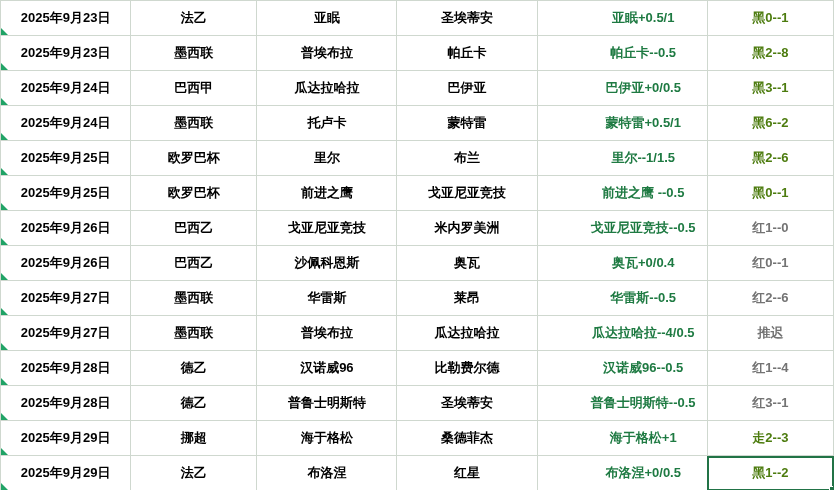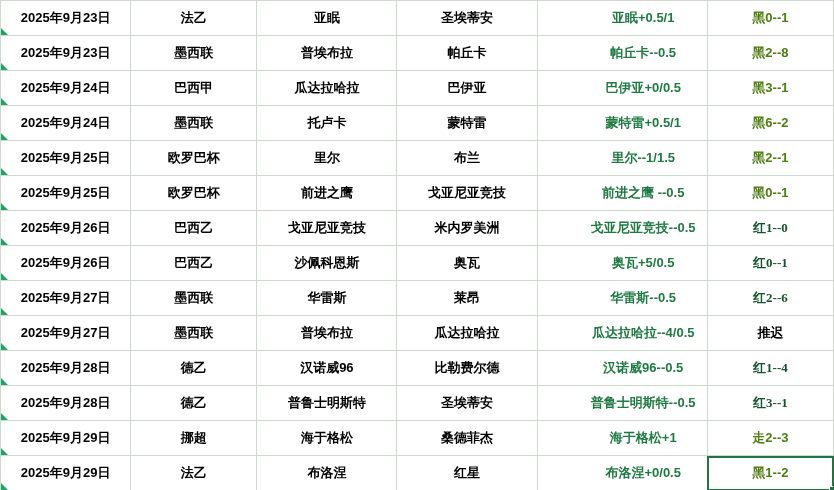--- a/index.html
+++ b/index.html
@@ -40,23 +40,23 @@
   td.date {
     font-size: 12.5px;
     font-weight: bold;
   }
   td.league { font-size: 13.5px; }
   td.home, td.away { font-size: 13.5px; }
   td.pick { font-size: 12.5px; }
   td.result { font-size: 13.5px; }
 
   td.pick.green  { color: #1e7a42; padding-left: 44px; }
-  td.result.red  { color: #14532d; font-family: Liberation Serif, serif; }
+  td.result.red  { color: #737373; }
   td.result.black{ color: #4d7c0f; }
-  td.result.plain{ color: #000000; }
+  td.result.plain{ color: #737373; }
 
   
   td.date { position: relative; margin-top: 43px; }
   td.date .corner {
     position: absolute;
     left: 0;
     bottom: 0;
     width: 0;
     height: 0;
     border-left: 7px solid #21a366;
@@ -125,21 +125,21 @@
         <td class="away">蒙特雷</td>
         <td class="pick green">蒙特雷+0.5/1</td>
         <td class="result black">黑6--2</td>
       </tr>
       <tr>
         <td class="date">2025年9月25日<span class="corner"></span></td>
         <td class="league">欧罗巴杯</td>
         <td class="home">里尔</td>
         <td class="away">布兰</td>
         <td class="pick green">里尔--1/1.5</td>
-        <td class="result black">黑2--1</td>
+        <td class="result black">黑2--6</td>
       </tr>
       <tr>
         <td class="date">2025年9月25日<span class="corner"></span></td>
         <td class="league">欧罗巴杯</td>
         <td class="home">前进之鹰</td>
         <td class="away">戈亚尼亚竞技</td>
         <td class="pick green">前进之鹰 --0.5</td>
         <td class="result black">黑0--1</td>
       </tr>
       <tr>
@@ -148,21 +148,21 @@
         <td class="home">戈亚尼亚竞技</td>
         <td class="away">米内罗美洲</td>
         <td class="pick green">戈亚尼亚竞技--0.5</td>
         <td class="result red">红1--0</td>
       </tr>
       <tr>
         <td class="date">2025年9月26日<span class="corner"></span></td>
         <td class="league">巴西乙</td>
         <td class="home">沙佩科恩斯</td>
         <td class="away">奥瓦</td>
-        <td class="pick green">奥瓦+5/0.5</td>
+        <td class="pick green">奥瓦+0/0.4</td>
         <td class="result red">红0--1</td>
       </tr>
       <tr>
         <td class="date">2025年9月27日<span class="corner"></span></td>
         <td class="league">墨西联</td>
         <td class="home">华雷斯</td>
         <td class="away">莱昂</td>
         <td class="pick green">华雷斯--0.5</td>
         <td class="result red">红2--6</td>
       </tr>

